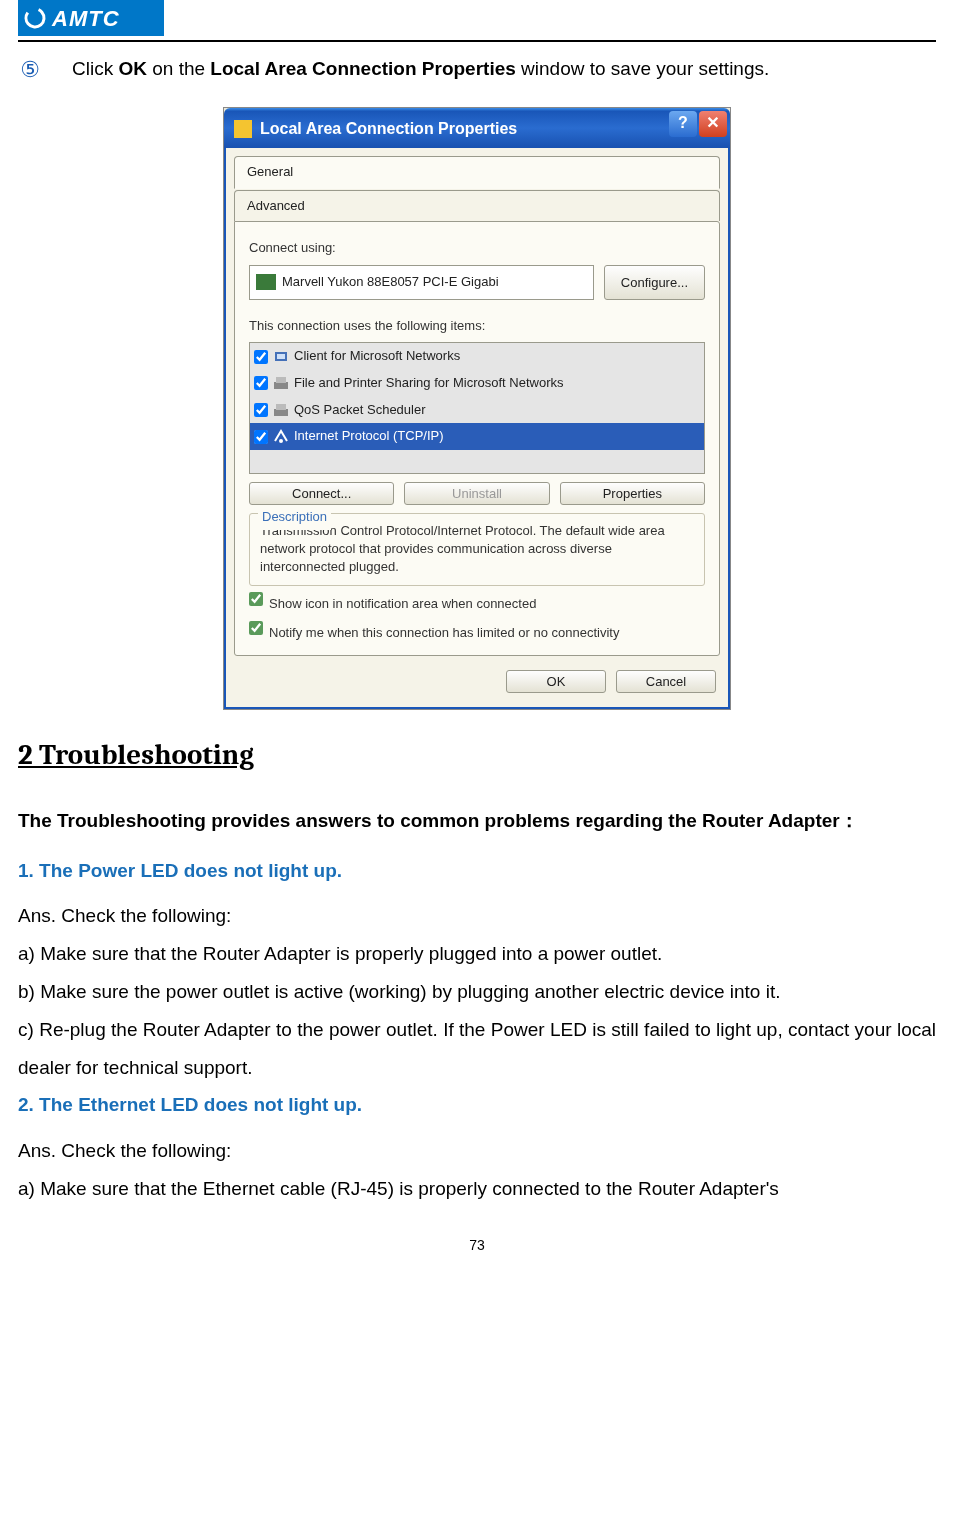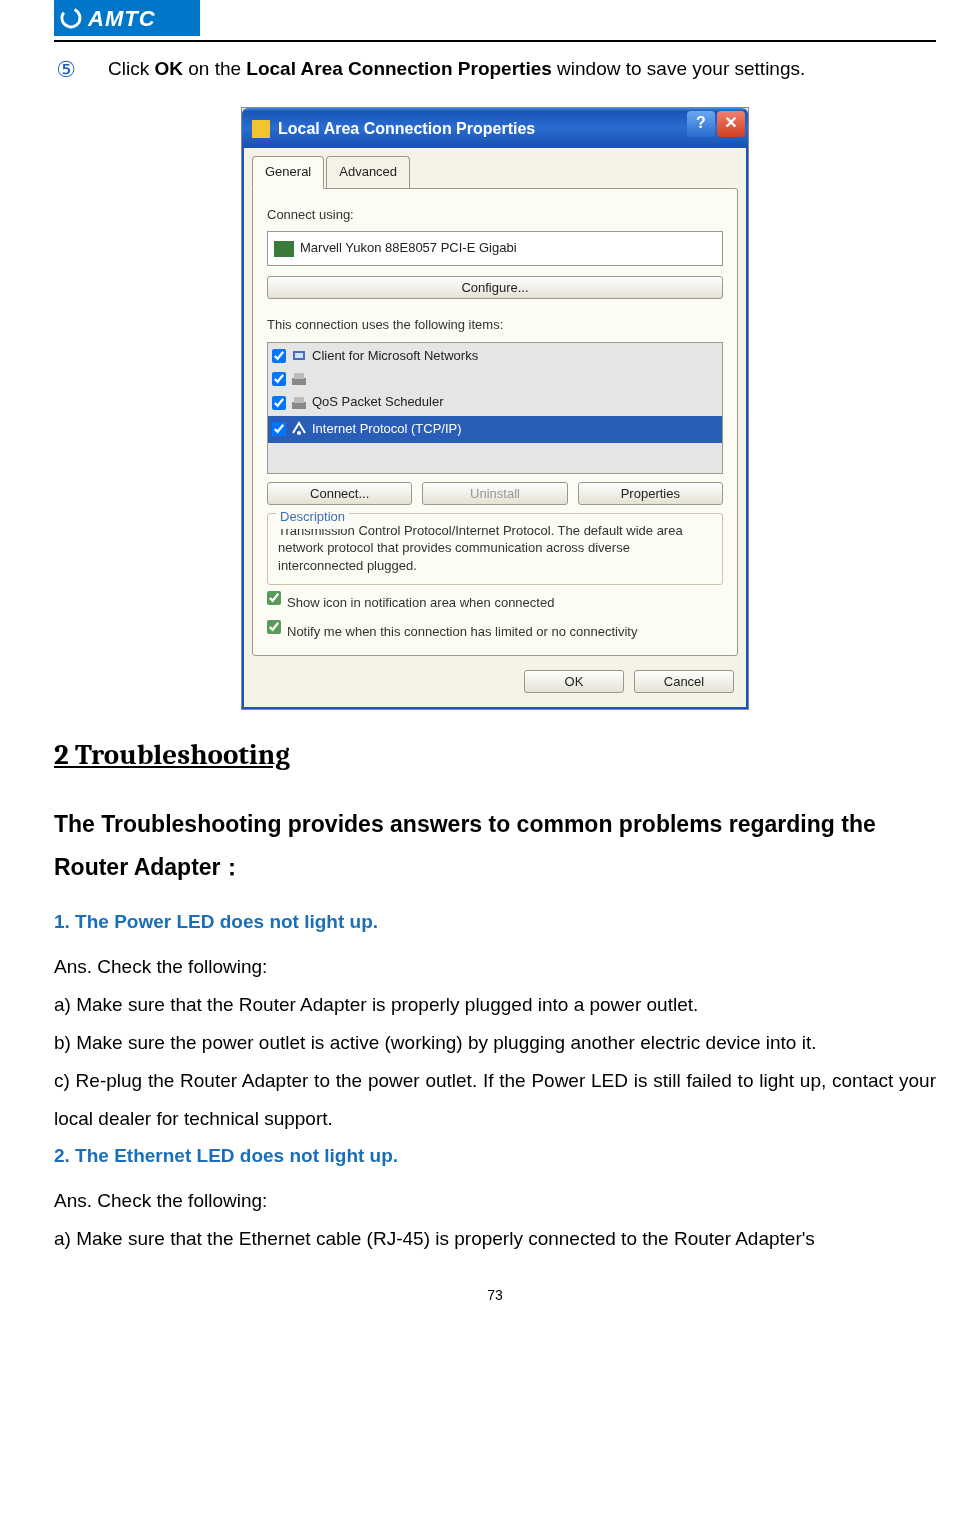--- a/index.html
+++ b/index.html
@@ -6,21 +6,21 @@
   body {
     font-family: Arial, Helvetica, sans-serif;
     background: #fff;
     width: 954px;
     margin: 0 auto;
     padding: 0;
     font-size: 19px;
     line-height: 1.9;
     color: #000;
   }
-  .page { padding: 0 18px 30px 18px; margin-left: 36px; }
+  .page { padding: 0 18px 30px 18px; }
   .header-logo {
     background: #0077c8;
     width: 146px;
     height: 36px;
     margin-bottom: 4px;
     display: flex;
     align-items: center;
     padding-left: 6px;
   }
   .header-logo svg { display: block; }
@@ -73,40 +73,40 @@
   }
   .ctrl-btn {
     width: 28px; height: 26px;
     border-radius: 4px;
     display: flex; align-items: center; justify-content: center;
     font-weight: bold; color: #fff; font-size: 16px;
   }
   .ctrl-help { background: linear-gradient(#6ba8f0,#2a6cd0); }
   .ctrl-close { background: linear-gradient(#f08070,#d04020); }
   .winbody { background: #f5f3e8; padding: 0; border: 2px solid #1956b8; border-top: none; }
-  .tabbar { display: flex; gap: 2px; padding: 8px 8px 0 8px; background:#f5f3e8; }
+  .tabbar { display: flex; gap: 2px; padding: 8px 8px 0 8px; background:#f5f3e8;flex-direction:column; }
   .tab {
     background: #f5f3e8;
     border: 1px solid #9a9a8c;
     border-bottom: none;
     border-radius: 4px 4px 0 0;
     padding: 3px 12px;
     font-size: 13px;
     position: relative;
   }
   .tab.active { background: #fcfbf4; z-index: 2; border-bottom: 1px solid #fcfbf4; margin-bottom:-1px; }
   .tabcontent {
     background: #fcfbf4;
     border: 1px solid #9a9a8c;
     border-radius: 0 3px 3px 3px;
     margin: 0 8px;
     padding: 14px 14px 10px 14px;
   }
   .lbl { font-size: 13px; color: #333; margin-bottom: 4px; }
-  .adapter-row { display: flex; gap: 10px; margin-bottom: 14px; align-items: stretch; flex-direction: column; }
+  .adapter-row { display: flex; gap: 10px; margin-bottom: 14px; align-items: stretch; }
   .adapter-box {
     flex: 1;
     background: #fff;
     border: 1px solid #9a9a8c;
     padding: 4px 6px;
     display: flex; align-items: center; gap: 6px;
   }
   .nic-icon { width: 20px; height: 16px; background:#3a7a3a; display:inline-block; }
   .xp-btn {
     background: linear-gradient(#fefefe,#e4e2d4);
@@ -139,21 +139,21 @@
   .okcancel { display:flex; justify-content:flex-end; gap:10px; padding: 14px 12px 14px 12px; }
   .okcancel .xp-btn { width:100px; text-align:center; }
   h2.section {
     font-family: Cambria, Georgia, "Times New Roman", serif;
     font-weight: bold;
     font-size: 29px;
     line-height: 1.2;
     margin: 10px 0 30px 0;
     text-decoration: underline;
   }
-  .intro { font-weight: bold; font-size: 23px; margin-bottom: 14px; }
+  .intro { font-weight: bold; font-size: 19px; margin-bottom: 14px; }
   .q { color: #1a6fb8; font-weight: bold; font-size: 19px; margin-bottom: 8px; }
   .ans, .body-p { font-size: 19px; line-height: 2.0; }
   .page-num { text-align:center; font-size:14px; margin-top:24px; }
 </style>
 </head>
 <body>
 
 <div class="page">
 
   <div class="header-logo">
@@ -214,20 +214,21 @@
               <span>Client for Microsoft Networks</span>
             </div>
             <div class="li-row">
               <input type="checkbox" checked="" style="">
               <span class="li-icon">
                   <svg width="16" height="16">
                     <rect x="1" y="7" width="14" height="7" fill="#888"></rect>
                     <rect x="3" y="2" width="10" height="6" fill="#bbb"></rect>
                   </svg>
                 </span>
+              <span>File and Printer Sharing for Microsoft Networks</span>
             </div>
             <div class="li-row">
               <input type="checkbox" checked="" style="">
               <span class="li-icon">
                   <svg width="16" height="16">
                     <rect x="1" y="7" width="14" height="7" fill="#888"></rect>
                     <rect x="3" y="2" width="10" height="6" fill="#bbb"></rect>
                   </svg>
                 </span>
               <span>QoS Packet Scheduler</span>

